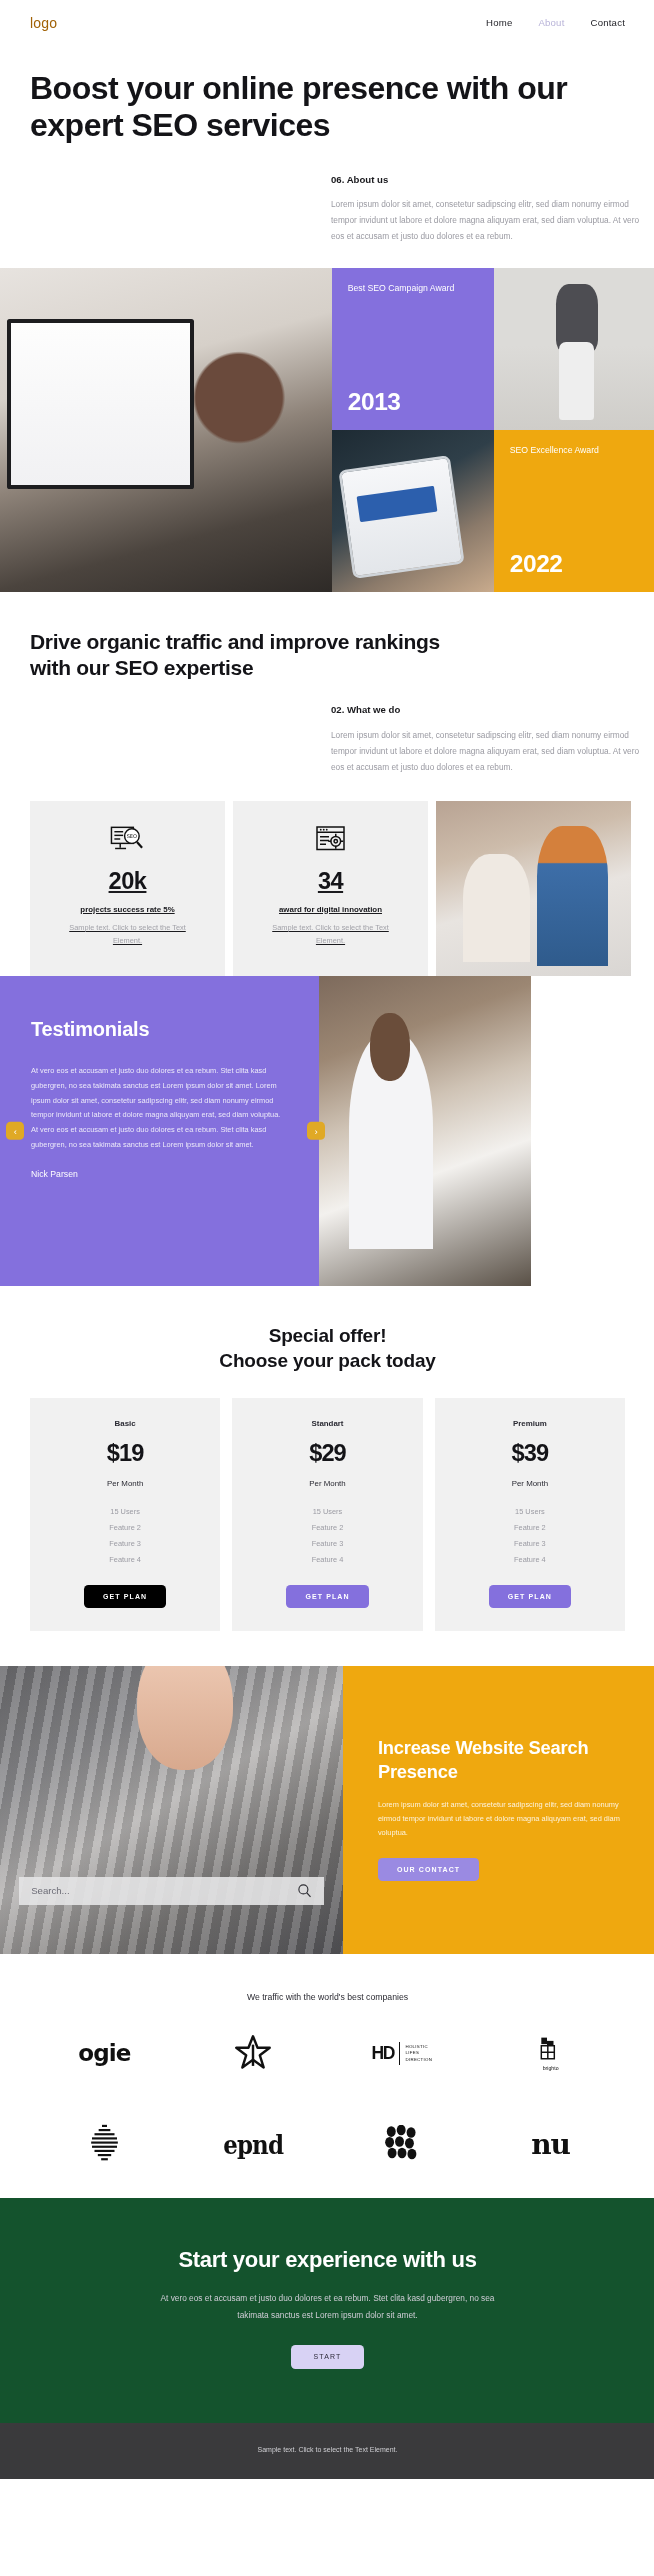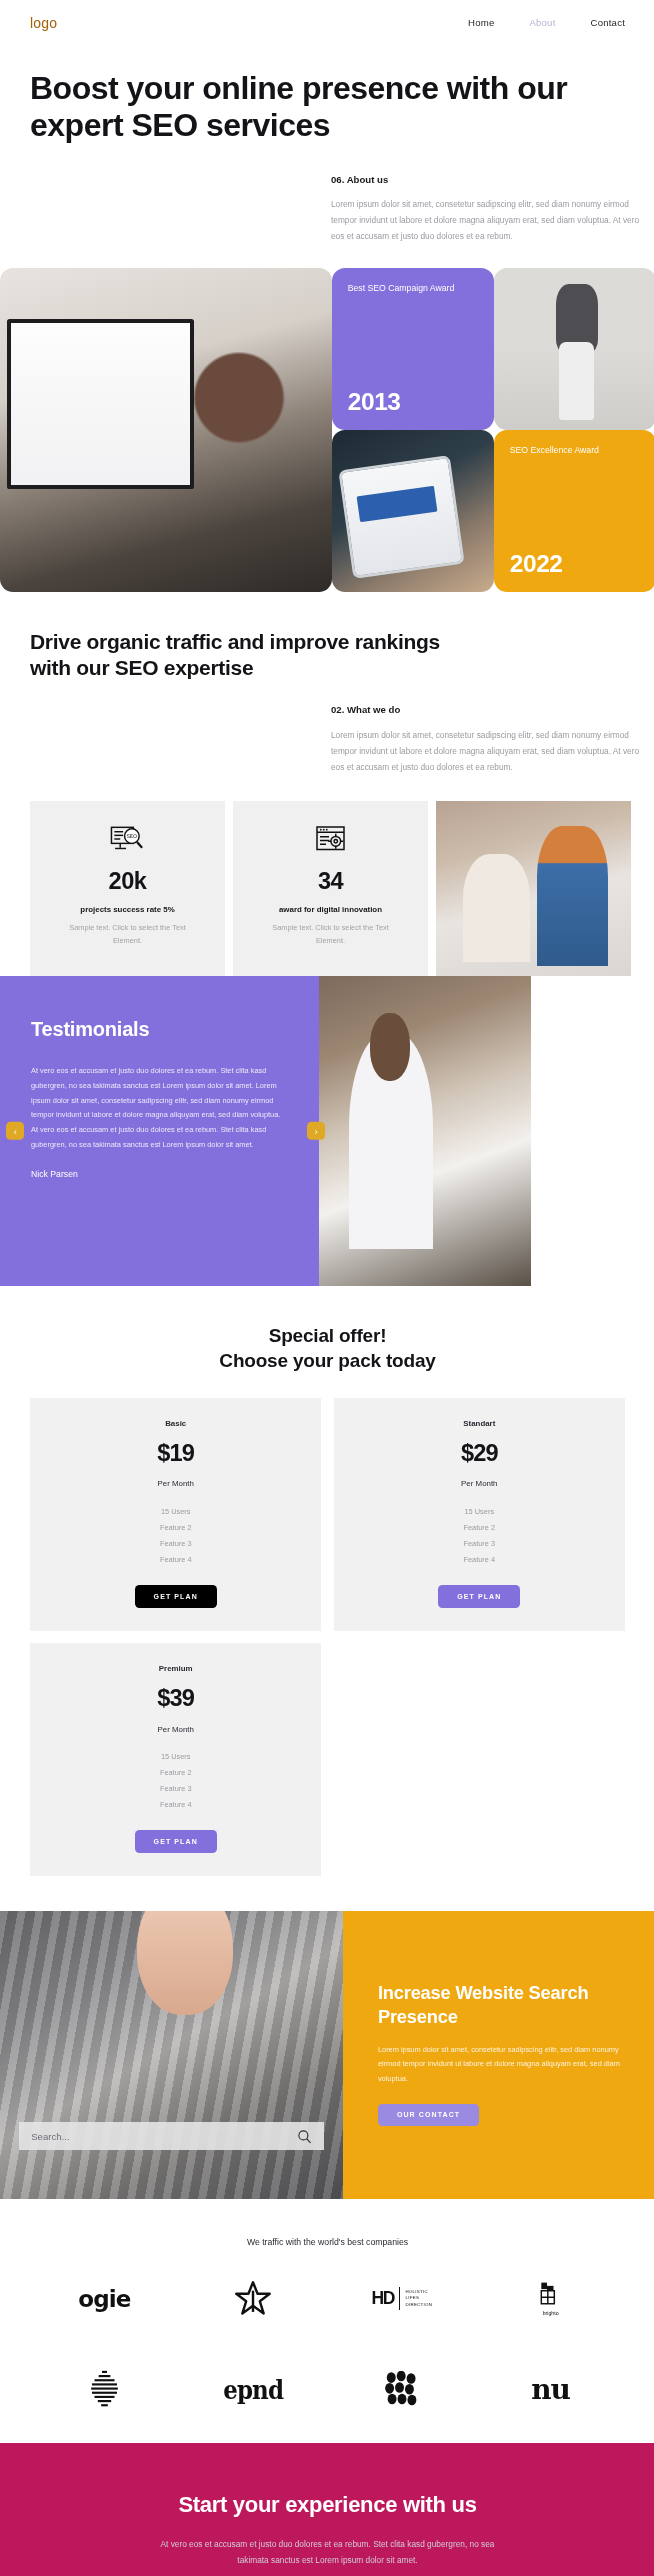--- a/index.html
+++ b/index.html
@@ -12,42 +12,42 @@
     overflow-x:hidden;
   }
   .page{width:655px;position:relative;}
 
   
   .header{
     height:45px;display:flex;align-items:center;
     padding:0 30px;justify-content:space-between;background:#fff;
   }
   .logo{font-size:14px;color:#a16207;letter-spacing:0.2px;font-weight:400;}
-  .nav{display:flex;gap:35px;align-items:center;}
+  .nav{display:flex;gap:26px;align-items:center;}
   .nav a{font-size:9.6px;color:#25252b;text-decoration:none;letter-spacing:0.2px;}
   .nav a.muted{color:#b8b3d8;}
 
   
   .hero{padding:24.5px 30px 0 30px;}
   .hero h1{
     font-size:32px;line-height:1.16;font-weight:700;letter-spacing:-0.5px;
     color:#141418;max-width:541px;
   }
   .about-block{margin:30px 0 0 301px;width:310px;}
   .kicker{font-size:9.6px;font-weight:700;color:#18181c;margin-bottom:11.4px;}
   .body-sm{font-size:8.3px;line-height:1.95;color:#9a9aa2;}
 
   
   .awardgrid{
     margin-top:23px;width:655px;display:grid;
     grid-template-columns:332px 162px 162px;
     grid-template-rows:162px 162px;
     gap:0;
   }
-  .cell{position:relative;overflow:hidden;border-radius:13px;}
+  .cell{position:relative;overflow:hidden;}
   .cell.photo-big{grid-row:1 / span 2;}
   .card-pad{padding:14px 15.7px;display:flex;flex-direction:column;height:100%;justify-content:space-between;}
   .card-title{font-size:8.7px;color:#fff;line-height:1.4;}
   .card-year{font-size:24.5px;font-weight:700;color:#fff;letter-spacing:-0.4px;}
   .purple{background:#8470dd;}
   .amber{background:#efa80f;}
 
   
   .ph{width:100%;height:100%;position:relative;}
   .ph-desk{
@@ -85,21 +85,21 @@
   }
 
   
   .sec2{padding:37px 30px 0 30px;}
   .sec2 h2{font-size:21px;line-height:1.25;font-weight:700;letter-spacing:-0.3px;color:#141418;max-width:454px;}
   .sec2 .about-block{margin:23px 0 0 301px;}
 
   
   .stats{
     margin:26px 24px 0 30px;display:grid;
-    grid-template-columns:1fr 1fr 1fr;gap:8px;align-items:stretch;
+    grid-template-columns:1fr 1fr 1fr;gap:8px;align-items:stretch;text-decoration:underline;
   }
   .statcard{
     background:#f0f0f0;padding:23px 15.7px 26px 15.7px;text-align:center;
     display:flex;flex-direction:column;align-items:center;
   }
   .staticon{width:35px;height:30px;margin-bottom:14px;}
   .statnum{font-size:23.6px;font-weight:700;letter-spacing:-0.5px;color:#141418;margin-bottom:9.6px;}
   .statlabel{font-size:7.9px;font-weight:700;color:#18181c;margin-bottom:8.7px;}
   .statdesc{font-size:7.4px;line-height:1.7;color:#a2a2a9;max-width:131px;}
   .statphoto{overflow:hidden;}
@@ -143,21 +143,21 @@
     width:18.3px;height:18.3px;background:#e0a925;border-radius:4.4px;
     color:#fff;display:flex;align-items:center;justify-content:center;
     font-size:9.6px;cursor:pointer;z-index:5;
   }
   .arrow.left{left:6.1px;}
   .arrow.right{left:307px;}
 
   
   .pricing{padding:38px 30px 35px 30px;text-align:center;}
   .pricing h2{font-size:19px;line-height:1.3;font-weight:700;letter-spacing:-0.2px;color:#141418;margin-bottom:24.5px;}
-  .plans{display:grid;grid-template-columns:1fr 1fr;gap:12.2px;}
+  .plans{display:grid;grid-template-columns:1fr 1fr 1fr;gap:12.2px;}
   .plan{background:#f1f1f1;padding:21px 12.2px 23px 12.2px;text-align:center;}
   .plan-name{font-size:7.9px;font-weight:700;color:#2a2a33;margin-bottom:12.2px;}
   .plan-price{font-size:23.6px;font-weight:700;letter-spacing:-0.9px;color:#141418;margin-bottom:12.2px;}
   .plan-per{font-size:7.9px;color:#2a2a33;margin-bottom:15.7px;}
   .plan-feat{font-size:7.4px;color:#9b9ba3;line-height:2.15;margin-bottom:17.5px;}
   .btn{
     display:inline-block;border:none;border-radius:4.4px;cursor:pointer;
     font-size:7px;font-weight:700;letter-spacing:1.1px;color:#fff;
     padding:7.9px 19px;font-family:"Liberation Sans",sans-serif;
   }
@@ -202,21 +202,21 @@
   .logo-cell{height:47px;display:flex;align-items:center;justify-content:center;}
   .logo-word{font-size:23px;font-weight:700;color:#111;letter-spacing:-0.9px;font-family:"DejaVu Sans",sans-serif;}
   .logo-hd{display:flex;align-items:center;gap:5.2px;}
   .logo-hd .hd{font-size:17.5px;font-weight:700;letter-spacing:-1.3px;color:#111;}
   .logo-hd .bar{width:0.9px;height:23px;background:#111;}
   .logo-hd .sub{font-size:4.4px;line-height:1.5;text-align:left;color:#111;letter-spacing:0.3px;}
   .logo-brighto{display:flex;flex-direction:column;align-items:center;gap:2.6px;}
   .logo-brighto .sub{font-size:5.2px;color:#111;}
 
   
-  .cta{background:#be185d;padding:49px 30px 54px 30px;text-align:center;}
+  .cta{background:#14532d;padding:49px 30px 54px 30px;text-align:center;}
   .cta h2{font-size:22px;font-weight:700;color:#fff;letter-spacing:-0.3px;margin-bottom:17.5px;}
   .cta p{font-size:8.3px;line-height:2;color:#cfcdd6;max-width:367px;margin:0 auto 21px auto;}
   .btn-start{background:#d8d2f4;color:#2e2b3a;padding:8.7px 23px;font-size:7px;letter-spacing:1.1px;font-weight:400;}
   .footer{background:#3a3a3c;padding:23px 0 26px 0;text-align:center;}
   .footer p{font-size:7px;color:#cfcfd3;}
 </style>
 </head>
 <body>
 
 <div class="page">

